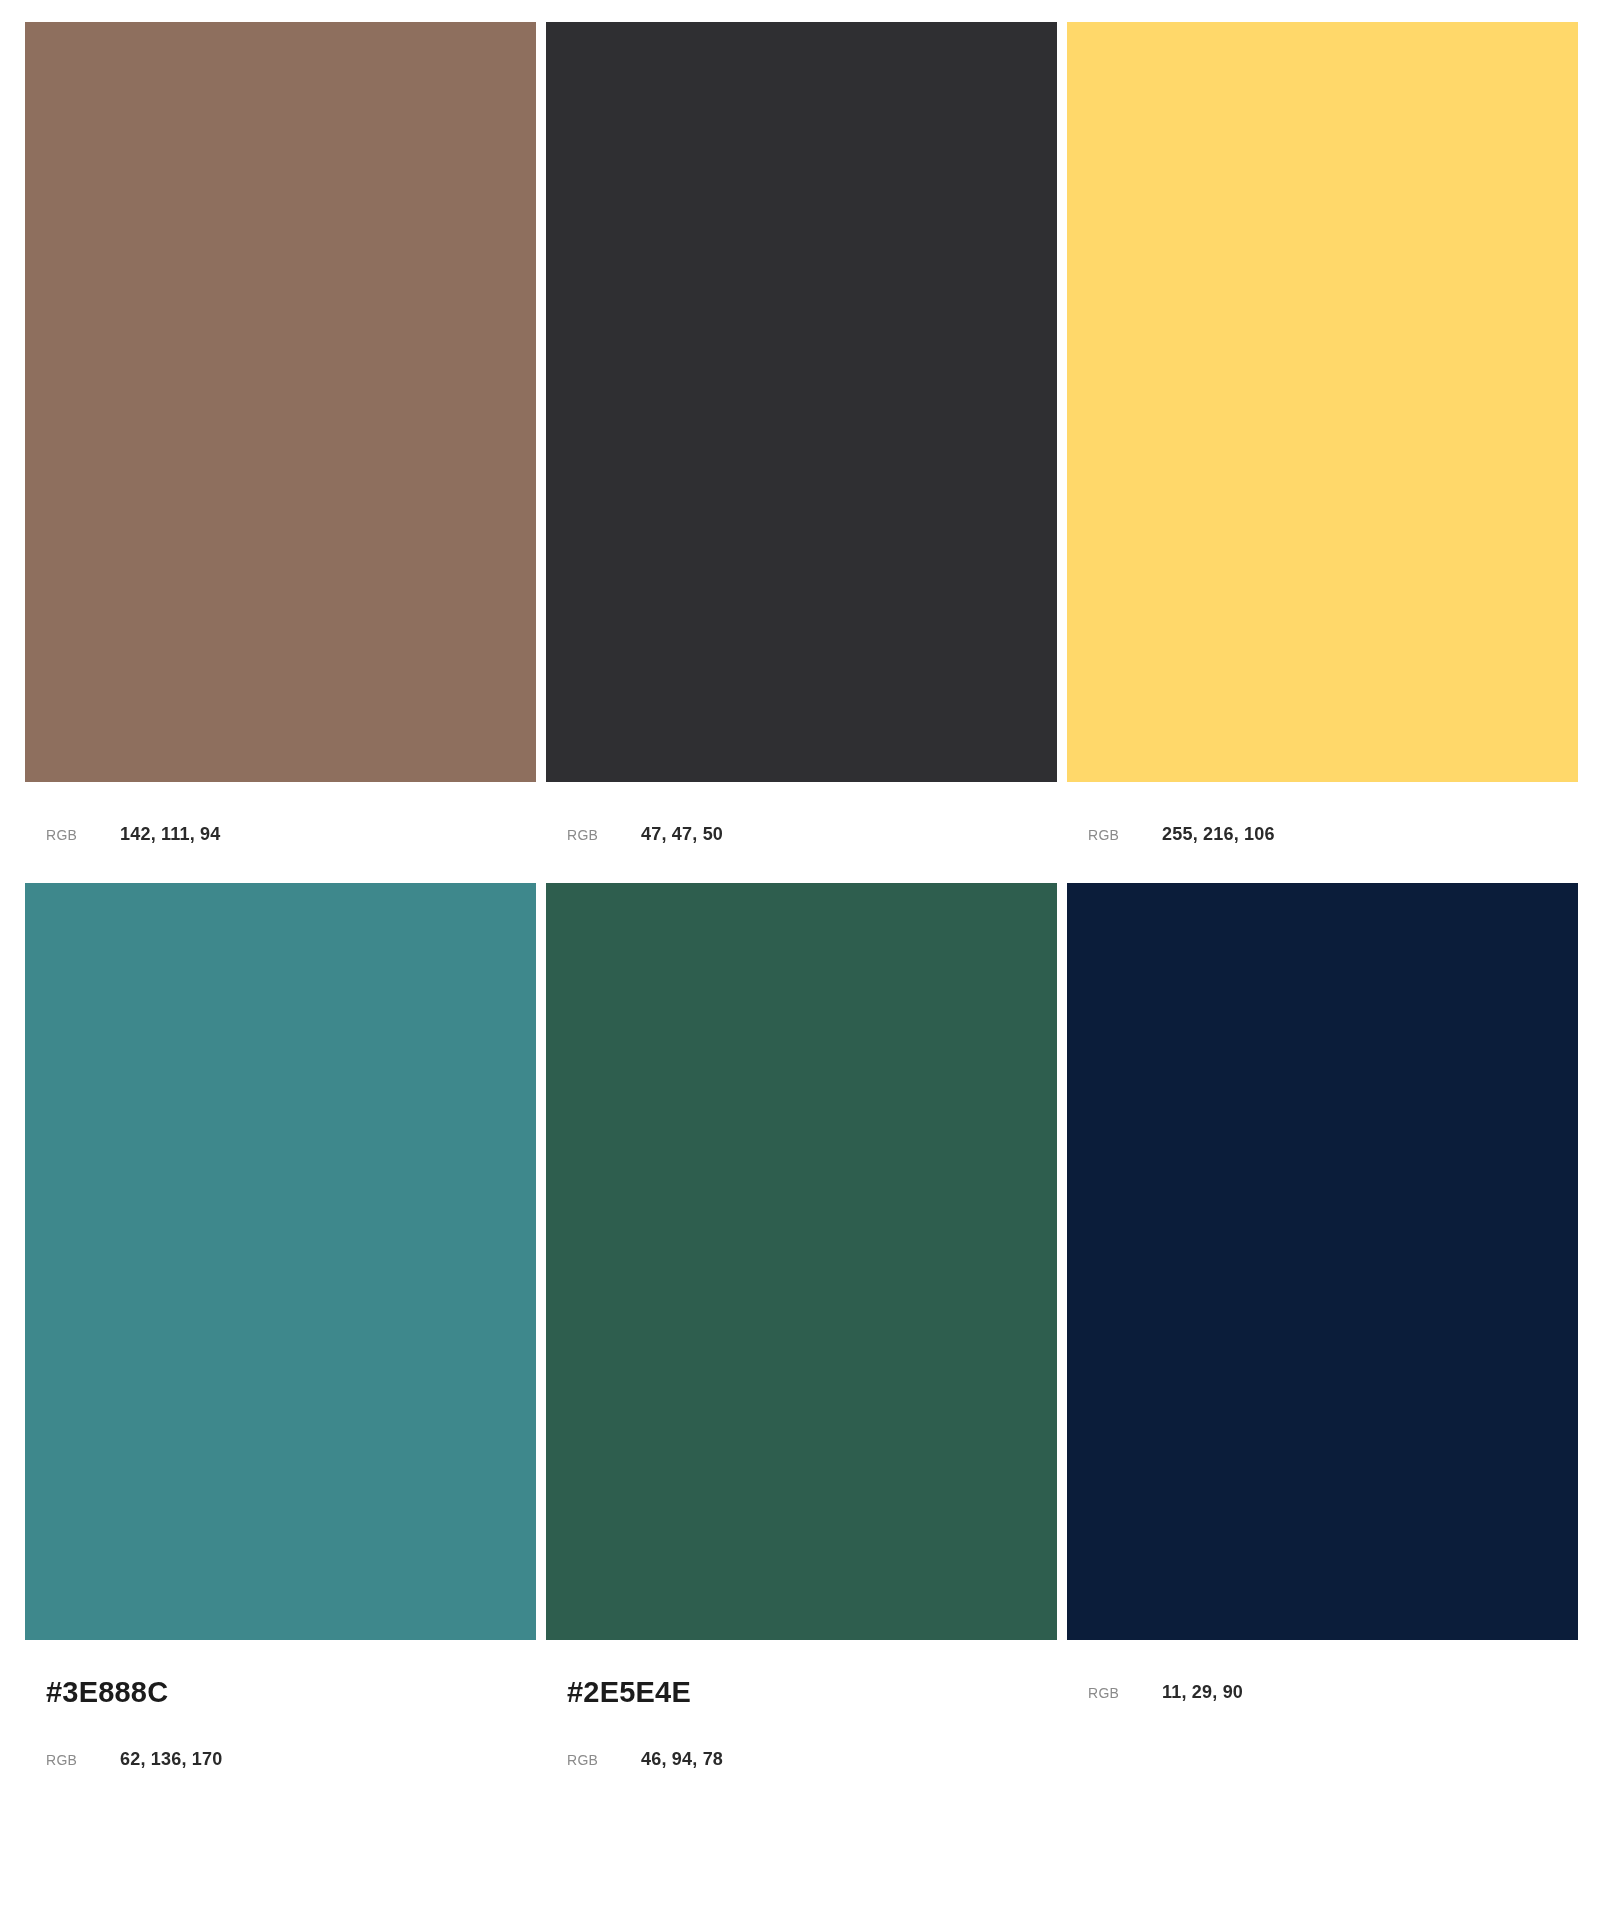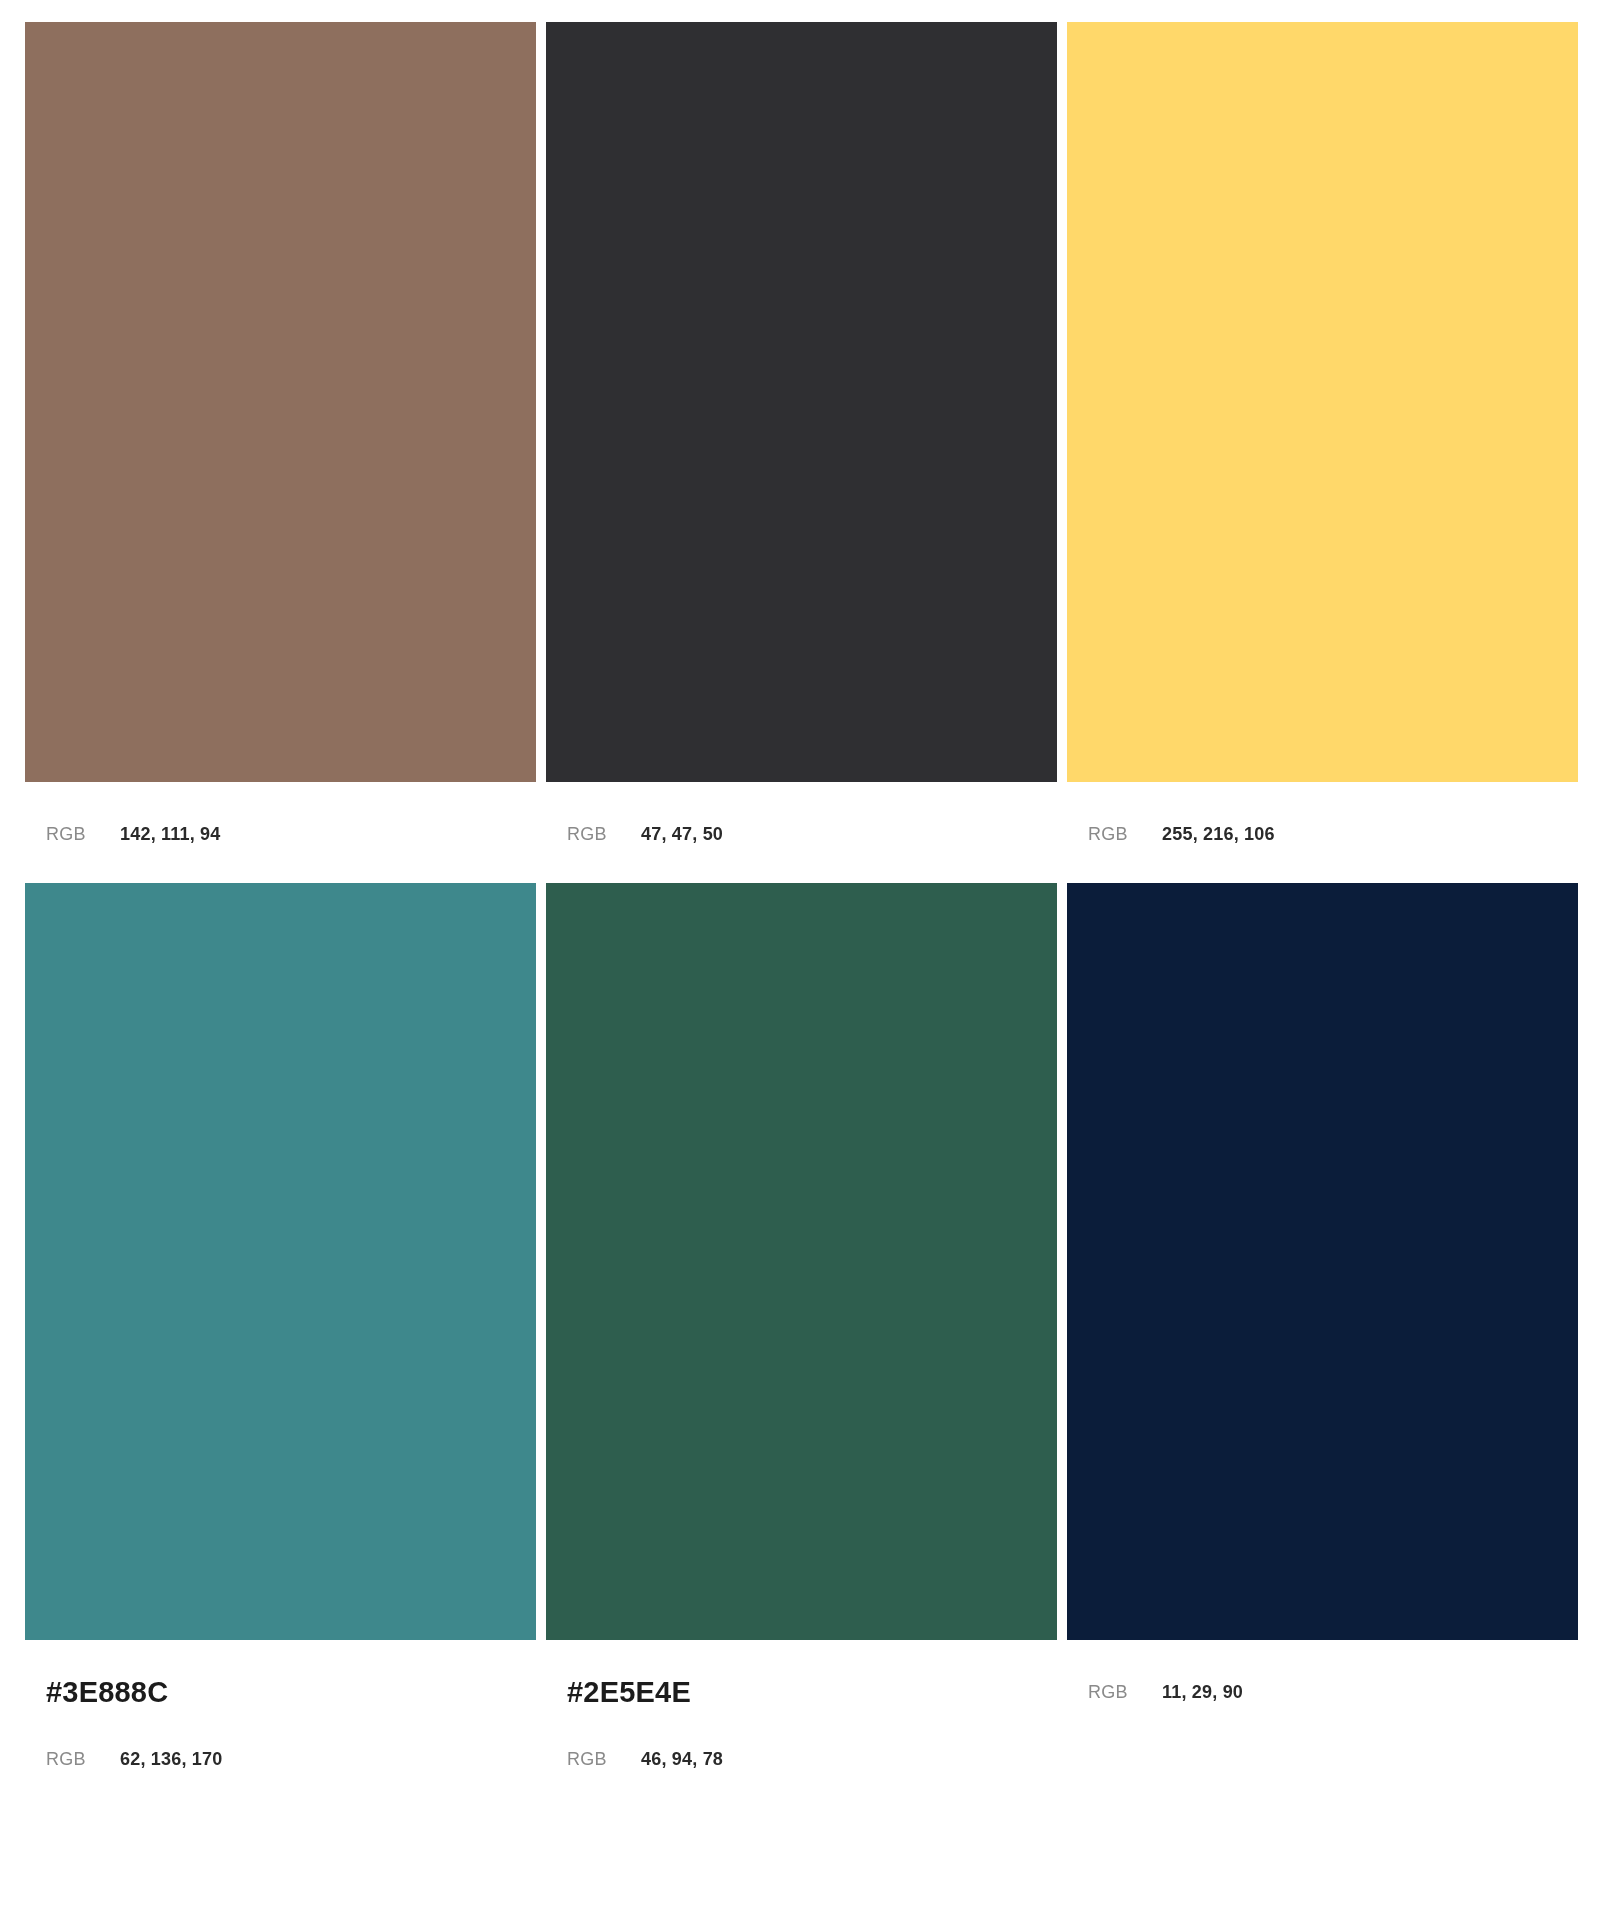--- a/index.html
+++ b/index.html
@@ -61,21 +61,21 @@
 
   .swatch-rgb-line {
     margin-top: 27px;
     display: flex;
     align-items: baseline;
     line-height: 1;
     white-space: nowrap;
   }
 
   .rgb-label {
-    font-size: 18px;
+    font-size: 14px;
     font-weight: 400;
     color: #8a8a8a;
     letter-spacing: 0.3px;
     width: 74px;
     flex: 0 0 74px;
   }
 
   .rgb-value {
     font-size: 18px;
     font-weight: 700;

